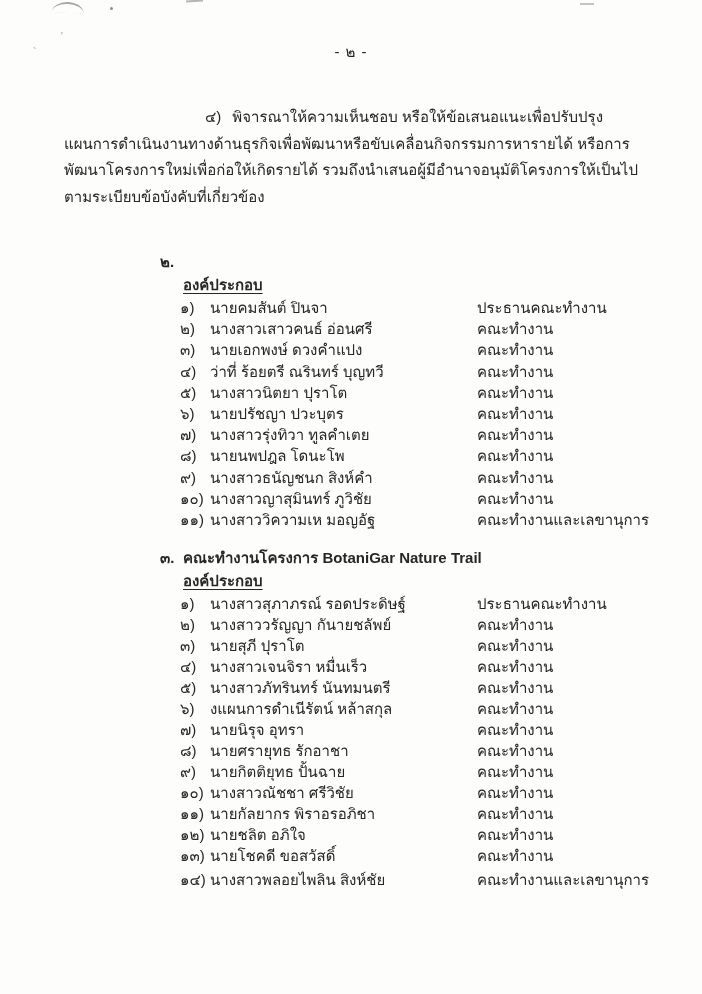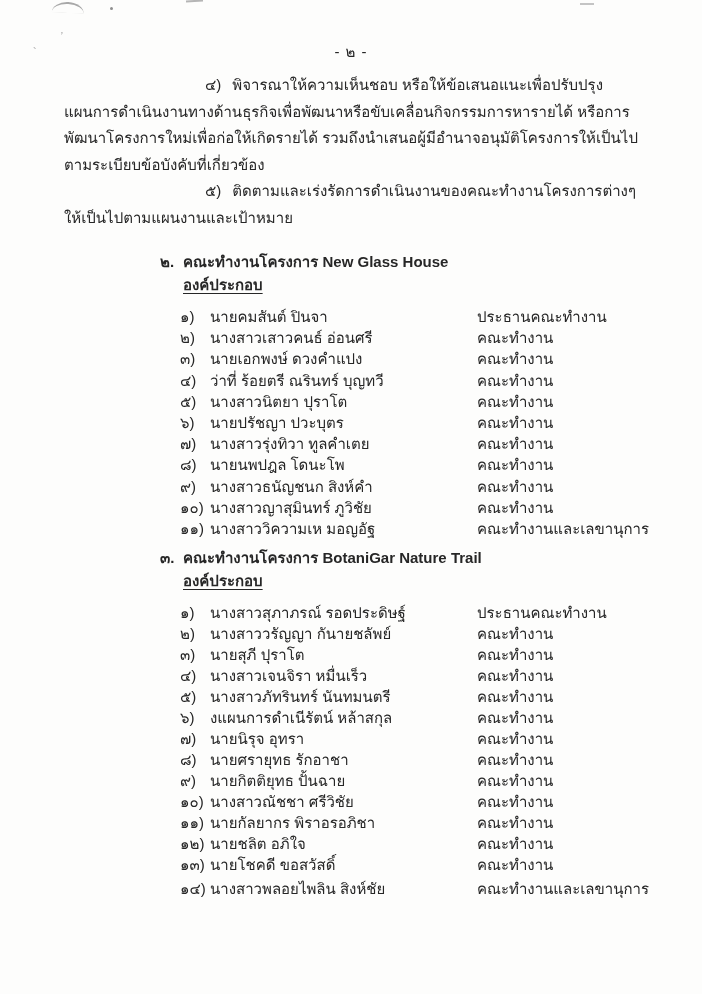--- a/index.html
+++ b/index.html
@@ -23,36 +23,36 @@
   .a-dash2{left:580px;top:3px;width:14px;height:2px;background:#c4c4c4;}
   .a-apos{left:60px;top:30px;font-size:11px;transform:rotate(12deg);}
   .a-tick{left:34px;top:45px;font-size:11px;transform:rotate(-20deg);}
 
   .page-number{
     position:absolute;top:40px;left:0;width:702px;
     text-align:center;font-size:15px;letter-spacing:1px;
   }
 
   .intro{
-    position:absolute;top:72px;left:64px;width:589px;
+    position:absolute;top:104px;left:64px;width:589px;
     font-size:15px;line-height:26.6px;
   }
   .intro p{margin:0;text-indent:141px;overflow-wrap:anywhere;}
   .intro .inum{margin-right:11px;}
 
   .section{position:absolute;left:160px;width:520px;font-size:15px;}
   .sec-2{top:252px;}
   .sec-3{top:548px;}
   .sec-head{display:flex;font-weight:700;line-height:20px;}
   .sec-num{width:23px;flex:0 0 23px;}
   .subheading{
     margin:5px 0 0 23px;line-height:20px;
     font-weight:700;text-decoration:underline;text-underline-offset:3px;font-family:Liberation Mono, monospace;
   }
-  .members{margin-top:9px;}
+  .members{margin-top:0;}
   .row{position:relative;height:21.2px;line-height:21.2px;margin-left:20px;white-space:nowrap;}
   .sec-3 .row{height:21px;line-height:21px;}
   .sec-3 .row:last-child{margin-top:3px;}
   .num{display:inline-block;min-width:30px;}
   .role{position:absolute;left:297px;top:0;}
 </style>
 </head>
 <body>
 
 <div class="page">
@@ -61,27 +61,25 @@
   <div class="artifact a-dot"></div>
   <div class="artifact a-dash"></div>
   <div class="artifact a-dash2"></div>
   <div class="artifact a-apos">ʼ</div>
   <div class="artifact a-tick">`</div>
 
   <div class="page-number">- ๒ -</div>
 
   <div class="intro">
     <p><span class="inum">๔)</span><span>พิจารณาให้ความเห็นชอบ หรือให้ข้อเสนอแนะเพื่อปรับปรุงแผนการดำเนินงานทางด้านธุรกิจเพื่อพัฒนาหรือขับเคลื่อนกิจกรรมการหารายได้ หรือการพัฒนาโครงการใหม่เพื่อก่อให้เกิดรายได้ รวมถึงนำเสนอผู้มีอำนาจอนุมัติโครงการให้เป็นไปตามระเบียบข้อบังคับที่เกี่ยวข้อง</span></p>
-    <p><span class="inum">๕)</span><span>ติดตามและเร่งรัดการดำเนินงานของคณะทำงานโครงการต่างๆ ให้เป็นไปตามแผนงานและเป้าหมาย</span></p>
   </div>
 
   <div class="section sec-2">
     <div class="sec-head">
       <span class="sec-num">๒.</span>
-      <span class="sec-title">คณะทำงานโครงการ New Glass House</span>
     </div>
     <div class="subheading">องค์ประกอบ</div>
     <div class="members">
       <div class="row"><span class="num">๑)</span><span class="name">นายคมสันต์ ปินจา</span><span class="role">ประธานคณะทำงาน</span></div>
       <div class="row"><span class="num">๒)</span><span class="name">นางสาวเสาวคนธ์ อ่อนศรี</span><span class="role">คณะทำงาน</span></div>
       <div class="row"><span class="num">๓)</span><span class="name">นายเอกพงษ์ ดวงคำแปง</span><span class="role">คณะทำงาน</span></div>
       <div class="row"><span class="num">๔)</span><span class="name">ว่าที่ ร้อยตรี ณรินทร์ บุญทวี</span><span class="role">คณะทำงาน</span></div>
       <div class="row"><span class="num">๕)</span><span class="name">นางสาวนิตยา ปุราโต</span><span class="role">คณะทำงาน</span></div>
       <div class="row"><span class="num">๖)</span><span class="name">นายปรัชญา ปวะบุตร</span><span class="role">คณะทำงาน</span></div>
       <div class="row"><span class="num">๗)</span><span class="name">นางสาวรุ่งทิวา ทูลคำเตย</span><span class="role">คณะทำงาน</span></div>

